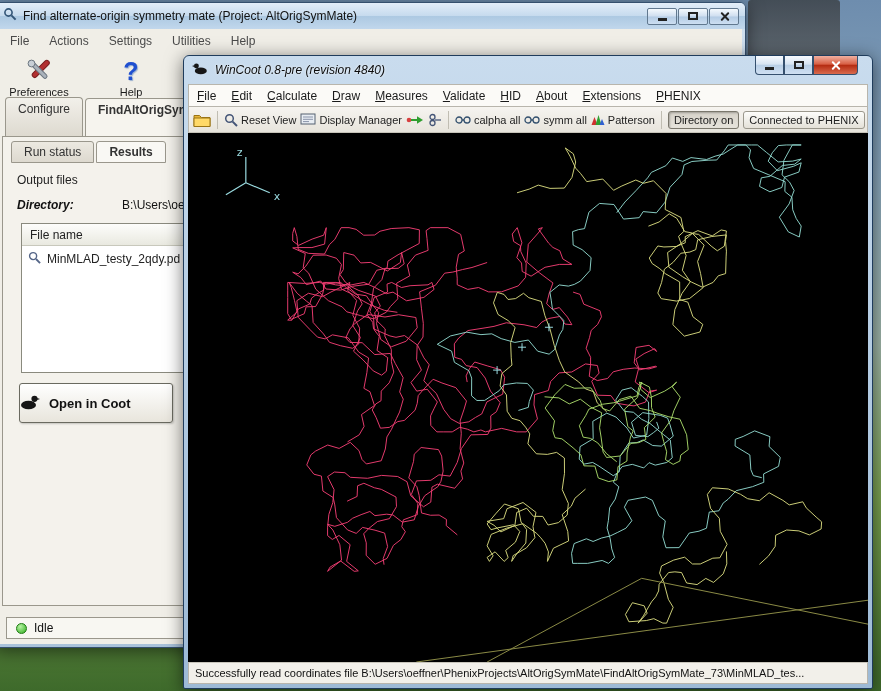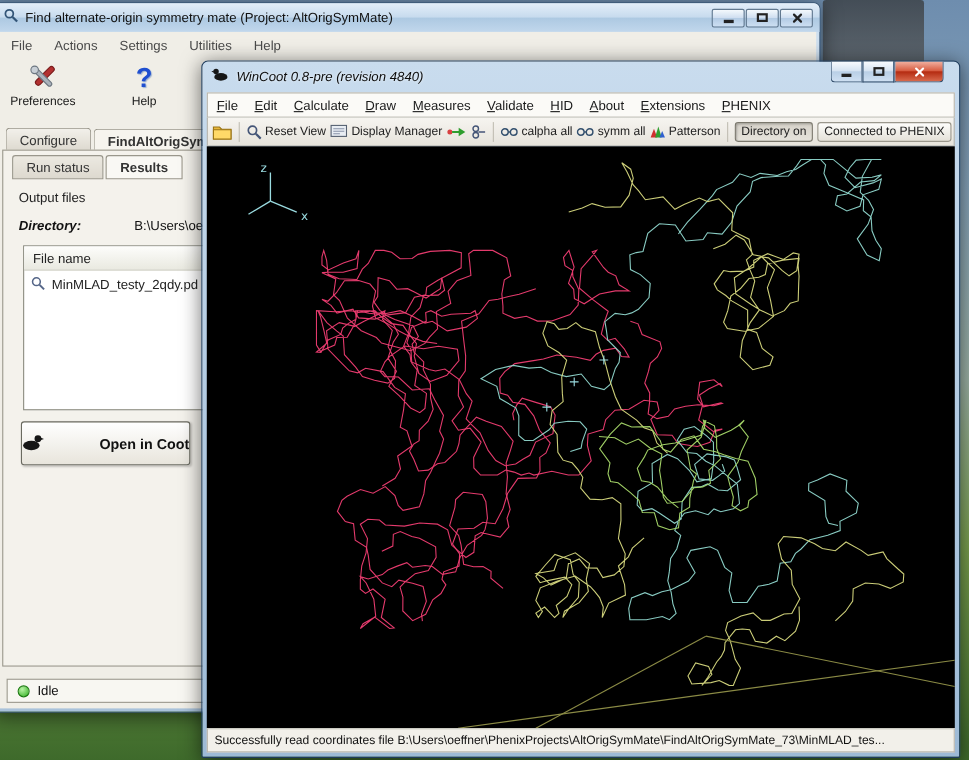--- a/index.html
+++ b/index.html
@@ -37,39 +37,39 @@
   .p-menubar { position:absolute; left:0; right:0; top:0; height:24px; display:flex; align-items:center;
     padding-left:12px; gap:20px; font-size:12px; color:#4a4a4a; }
   .menu-item { cursor:default; }
   .p-toolbar { position:absolute; left:0; right:0; top:24px; height:58px; display:flex; align-items:flex-start;
     padding:3px 0 0 8px; gap:26px; }
   .p-tool { display:flex; flex-direction:column; align-items:center; font-size:11px; color:#1a1a1a; width:66px; cursor:pointer; }
   .p-tool .ic { width:30px; height:30px; display:block; }
   .help-glyph { font-size:25px; font-weight:bold; color:#1f4fd0; line-height:30px; height:30px;
     text-shadow:1px 1px 1px #9ab0d0; }
   .p-tabs { position:absolute; left:3px; top:82px; height:26px; display:flex; align-items:flex-end; padding-left:4px; gap:2px; }
-  .p-tab { padding:4px 12px 2px; font-size:12px; background:linear-gradient(#f2f0ea,#ddd9cf);
+  .p-tab { padding:4px 12px 21px; font-size:12px; background:linear-gradient(#f2f0ea,#ddd9cf);
     border:1px solid #9a978c; border-bottom:none; border-radius:4px 4px 0 0; color:#333; cursor:pointer; }
   .p-tab.active { background:#f6f4ee; font-weight:bold; position:relative; top:1px; }
   .p-pane { position:absolute; left:4px; right:4px; top:107px; height:470px; background:#f4f2ec; border:1px solid #9a978c; }
   .p-subtabs { position:absolute; left:8px; top:4px; display:flex; }
   .p-subtab { padding:3px 12px; font-size:12px; border:1px solid #9a978c; background:linear-gradient(#ece9e1,#ddd9cf);
     color:#333; cursor:pointer; border-radius:3px 3px 0 0; margin-right:2px; }
   .p-subtab.active { background:#f9f8f4; font-weight:bold; }
   .p-output-label { position:absolute; left:14px; top:36px; font-size:12px; color:#222; }
   .p-dir-row { position:absolute; left:14px; top:61px; font-size:12px; color:#111; }
   .p-dir-label { font-weight:bold;font-style:italic; }
   .p-dir-value { margin-left:45px; }
   .p-filelist { position:absolute; left:18px; top:86px; width:600px; height:150px; background:#fff; border:1px solid #8a8a7e; }
   .p-filelist-header { height:22px; border-bottom:1px solid #c8c8bc; background:linear-gradient(#fdfdfb,#e9e9e0);
     font-size:12px; display:flex; align-items:center; padding-left:8px; color:#222; }
   .p-file-row { display:flex; align-items:center; gap:6px; padding:5px 6px; font-size:12px; color:#222; cursor:pointer; }
   .p-coot-btn { position:absolute; left:16px; top:246px; width:154px; height:40px;
     background:linear-gradient(#ffffff,#e8e5dc); border:1px solid #6a6a60; border-radius:3px;
-    display:flex; align-items:center; justify-content:space-between; gap:9px; font-size:13px; font-weight:bold; color:#111;
+    display:flex; align-items:center; justify-content:flex-start; gap:9px; font-size:13px; font-weight:bold; color:#111;
     font-family:"Liberation Sans",sans-serif; box-shadow:1px 1px 2px rgba(0,0,0,.2); cursor:pointer; }
   .p-statusbar { position:absolute; left:0; right:0; bottom:0; height:32px; display:flex; align-items:center; padding:0 8px; }
   .p-status-field { flex:1; height:22px; border:1px solid #9a978c; background:#f8f7f2; display:flex;
     align-items:center; gap:7px; padding:0 9px; font-size:12px; color:#111; }
   .green-dot { width:11px; height:11px; border-radius:50%;
     background:radial-gradient(circle at 35% 30%,#b8f3a4,#2fae1f); border:1px solid #1d7a12; }
 
   
   .win-coot { left:183px; top:55px; width:690px; height:634px;
     background:linear-gradient(180deg,#c9dcee,#9dbad6); border:1px solid #1f3c5c; }

